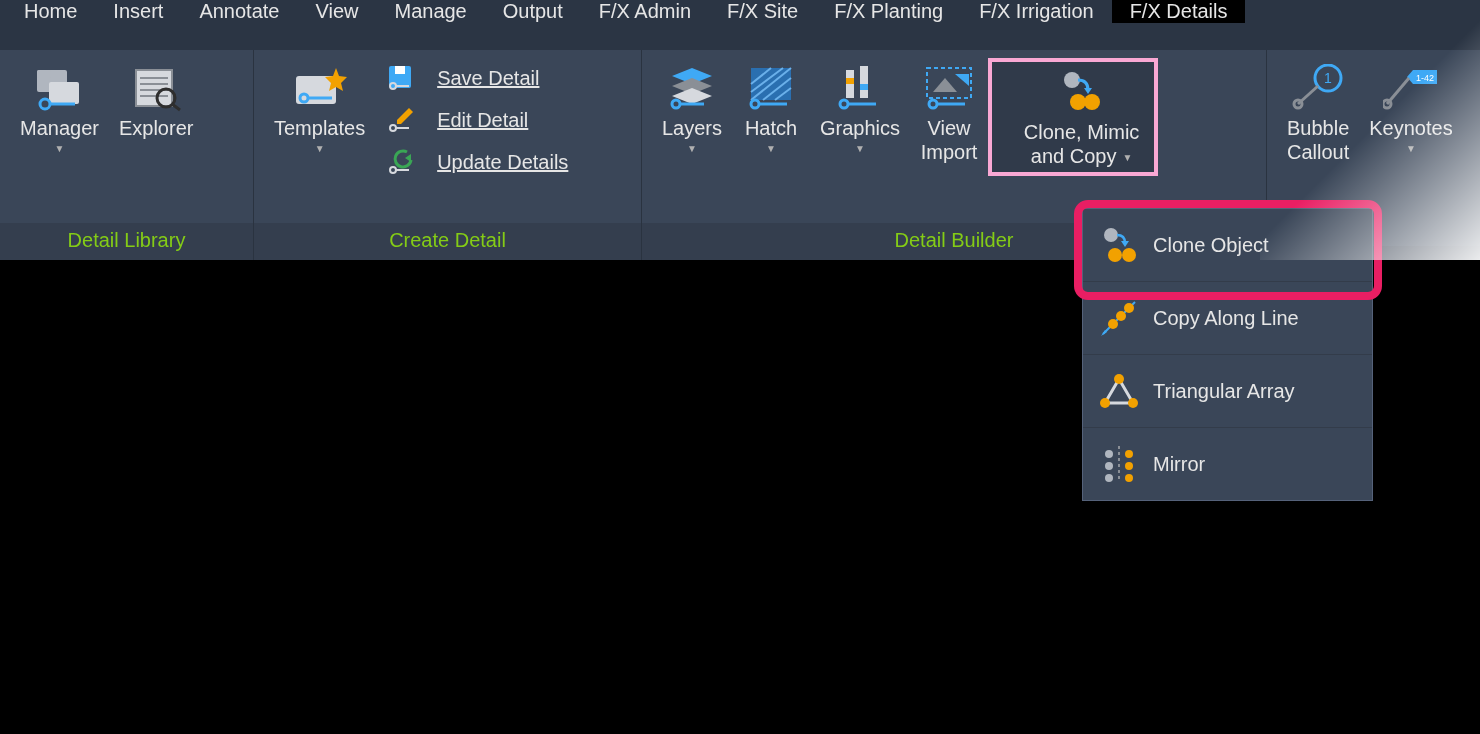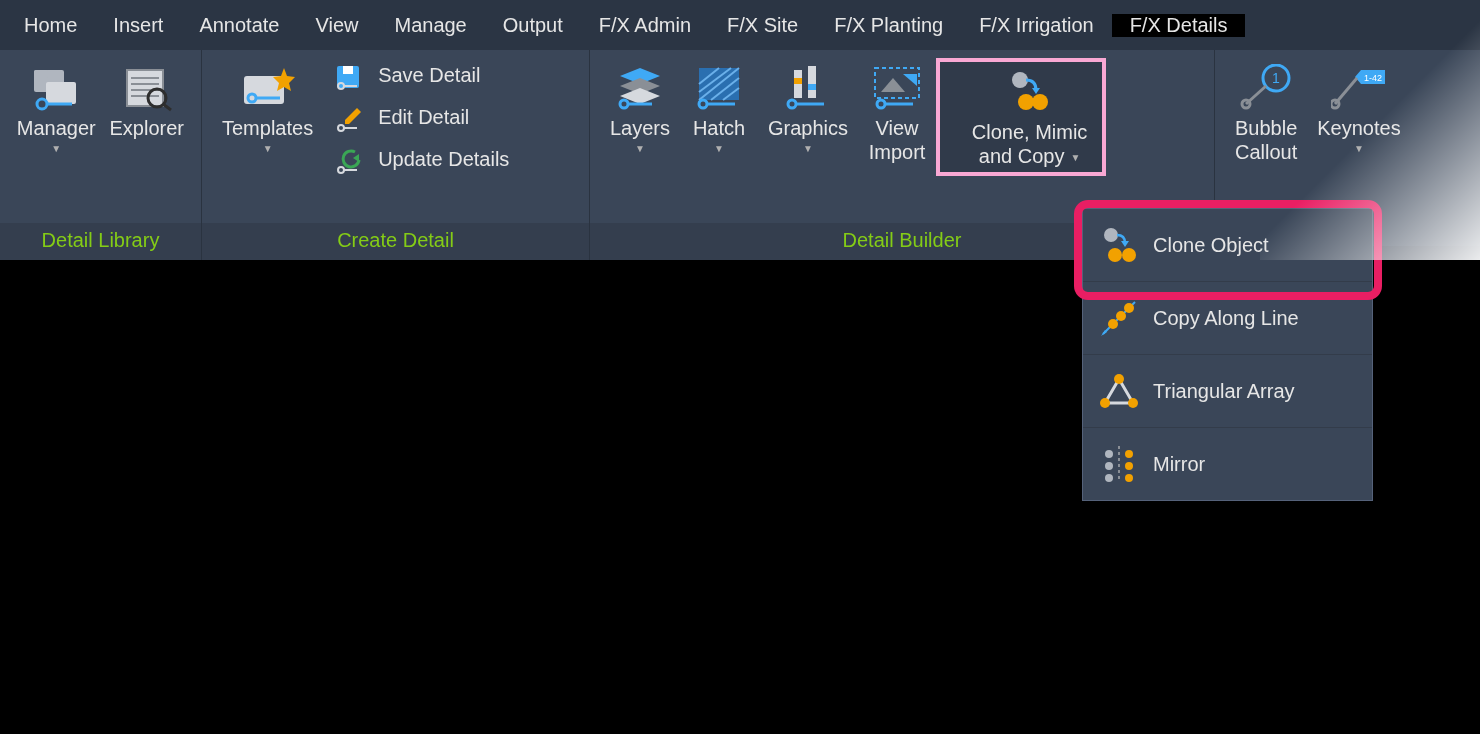--- a/index.html
+++ b/index.html
@@ -7,21 +7,21 @@
     width: 1480px;
     height: 734px;
     background: #000;
     font-family: "Segoe UI", Arial, sans-serif;
     color: #e6e6e6;
     overflow: hidden;
     position: relative;
   }
   .tab-bar {
     display: flex;
-    align-items: center;
+    align-items: flex-start;
     height: 50px;
     background: #2b3544;
     padding: 0 6px;
   }
   .tab {
     display: flex;
     align-items: center;
     padding: 0 18px;
     font-size: 20px;
     color: #e6e6e6;
@@ -90,25 +90,27 @@
     margin-top: 3px;
   }
   .small-btn-col {
     display: flex;
     flex-direction: column;
     padding: 2px 6px 0 6px;
     gap: 6px;
   }
   .small-btn {
     display: flex;
-    gap: 15px;
+    align-items: center;
+    gap: 22px;
     font-size: 20px;
     color: #e6e6e6;
     cursor: pointer;
     padding: 4px 6px;
+    text-decoration: underline;
   }
   .small-icon {
     width: 28px;
     height: 28px;
     flex-shrink: 0;
   }
   
   .dropdown {
     position: absolute;
     top: 208px;
@@ -165,21 +167,21 @@
   <div class="tab">Output</div>
   <div class="tab">F/X Admin</div>
   <div class="tab">F/X Site</div>
   <div class="tab">F/X Planting</div>
   <div class="tab">F/X Irrigation</div>
   <div class="tab active">F/X Details</div>
 </div>
 
 <div class="ribbon">
 
-  <div class="panel" style="width:202px">
+  <div class="panel" style="width:254px">
     <div class="panel-body">
       <div class="big-btn">
         <div class="big-icon">
           <svg viewBox="0 0 56 48" width="56" height="48">
             <rect x="6" y="6" width="30" height="22" rx="2" fill="#b0b6bf"></rect>
             <rect x="6" y="6" width="14" height="8" rx="2" fill="#b0b6bf"></rect>
             <rect x="18" y="18" width="30" height="22" rx="2" fill="#d6d9de"></rect>
             <circle cx="14" cy="40" r="5" fill="none" stroke="#3fa9f5" stroke-width="3"></circle>
             <line x1="19" y1="40" x2="44" y2="40" stroke="#3fa9f5" stroke-width="3"></line>
           </svg>

